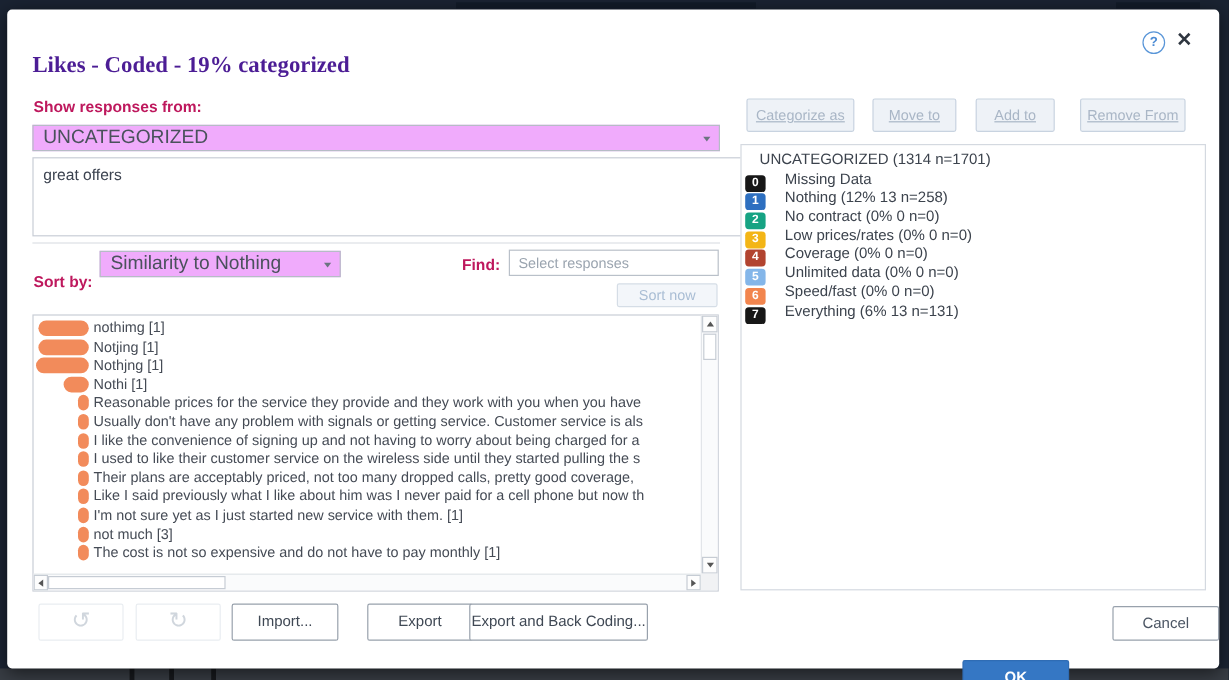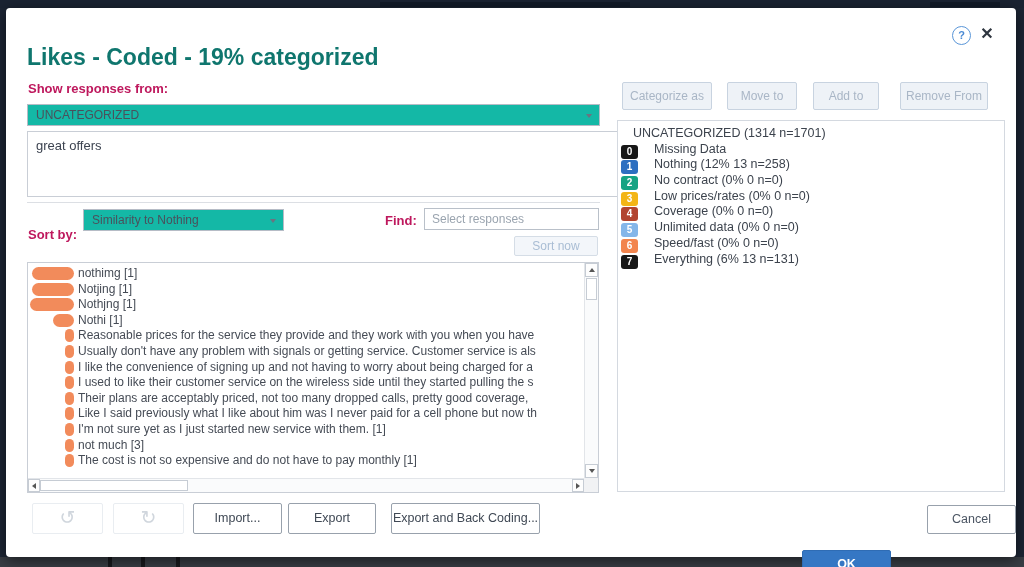--- a/index.html
+++ b/index.html
@@ -13,28 +13,28 @@
 
   .dialog{position:absolute;left:6px;top:8px;width:1010px;height:549px;background:#ffffff;
           border-radius:4px;box-shadow:0 3px 14px rgba(0,0,0,.55);}
 
   .help-icon{position:absolute;left:946px;top:18px;width:17px;height:17px;border:1px solid #5a96d8;
              border-radius:50%;color:#4a8ad4;font-size:11px;font-weight:bold;text-align:center;
              line-height:17px;cursor:pointer;}
   .close-icon{position:absolute;left:972px;top:17px;width:18px;height:18px;color:#2f3640;
               font-size:16px;font-weight:bold;text-align:center;line-height:18px;cursor:pointer;}
 
-  .title{position:absolute;left:21px;top:36px;font-size:23px;font-weight:bold;color:#0f766e;}
+  .title{position:absolute;left:21px;top:36px;font-size:19px;font-weight:bold;color:#4c1d95;font-family:Liberation Serif, serif;}
 
   .lbl{position:absolute;font-size:13px;font-weight:bold;color:#be185d;}
   .lbl-show{left:22px;top:73px;}
   .lbl-sort{left:22px;top:219px;}
   .lbl-find{left:379px;top:205px;}
 
-  .select{position:absolute;border:1px solid #b6bcc6;background:#14b8a6;font-size:12px;color:#4a515c;
+  .select{position:absolute;border:1px solid #b6bcc6;background:#f0abfc;font-size:16px;color:#4a515c;
           line-height:20px;padding:0 8px;box-sizing:border-box;cursor:pointer;}
   .select .tri-down{position:absolute;right:7px;top:9px;}
   .sel-source{left:21px;top:96px;width:573px;height:22px;}
   .sel-sort{left:77px;top:201px;width:201px;height:22px;}
 
   .preview{position:absolute;left:21px;top:123px;width:654px;height:66px;border:1px solid #c9ced6;
            box-sizing:border-box;font-size:13px;color:#3c4350;padding:6px 8px;}
   .divider{position:absolute;left:21px;top:194px;width:573px;height:1px;background:#dcdfe4;}
 
   .find-input{position:absolute;left:418px;top:200px;width:175px;height:22px;border:1px solid #b9c0c9;
@@ -68,38 +68,38 @@
   .tri-down{width:0;height:0;border-left:3px solid transparent;border-right:3px solid transparent;
             border-top:4px solid #6b7480;}
   .tri-up{width:0;height:0;border-left:3px solid transparent;border-right:3px solid transparent;
           border-bottom:4px solid #555;}
   .tri-left{width:0;height:0;border-top:3px solid transparent;border-bottom:3px solid transparent;
             border-right:4px solid #555;}
   .tri-right{width:0;height:0;border-top:3px solid transparent;border-bottom:3px solid transparent;
              border-left:4px solid #555;}
 
   .action-btn{position:absolute;top:74px;height:28px;background:#eef2f7;border:1px solid #c8d3e0;
-              color:#a9b6c6;font-size:12px;line-height:26px;border-radius:2px;}
+              color:#a9b6c6;font-size:12px;line-height:26px;border-radius:2px;text-decoration:underline;}
   .act-0{left:616px;width:90px;} .act-1{left:721px;width:70px;}
   .act-2{left:807px;width:66px;text-align:center;} .act-3{left:894px;width:88px;}
 
   .catbox{position:absolute;left:611px;top:112px;width:388px;height:372px;border:1px solid #d4d9e0;
           box-sizing:border-box;background:#fff;padding-top:5px;}
   .cat-row{height:15.7px;line-height:15.7px;font-size:12.5px;color:#3c434d;white-space:nowrap;
            padding-left:3px;cursor:pointer;}
   .cat-row.no-badge{padding-left:15px;}
   .cat-badge{display:inline-block;width:17px;height:14px;line-height:14px;border-radius:3px;
              color:#fff;font-size:10px;font-weight:bold;text-align:center;margin-right:16px;
              vertical-align:-2px;}
 
   .foot-btn{position:absolute;top:495px;height:31px;background:#fff;border:1px solid #98a1ac;
             border-radius:2px;color:#3f4854;font-size:12.5px;line-height:29px;}
   .foot-disabled{border:1px solid #e9edf1;color:#d0d6dd;font-size:19px;line-height:28px;}
   .f-undo{left:26px;width:71px;} .f-redo{left:107px;width:71px;}
-  .f-import{left:187px;width:89px;} .f-export{left:282px;width:88px;}
+  .f-import{left:187px;width:89px;} .f-export{left:300px;width:88px;}
   .f-inputs{left:385px;width:149px;}
   .f-ok{position:absolute;left:796px;top:497px;width:89px;height:29px;background:#3577c4;
         border:1px solid #2f6cb4;border-radius:2px;color:#fff;font-weight:bold;font-size:12.5px;
         line-height:27px;margin-top:45px;}
   .f-cancel{position:absolute;left:895px;top:497px;width:89px;height:29px;background:#fff;
             border:1px solid #98a1ac;border-radius:2px;color:#4b5563;font-size:12.5px;line-height:27px;margin-left:26px;}
 </style>
 </head>
 <body>
 

